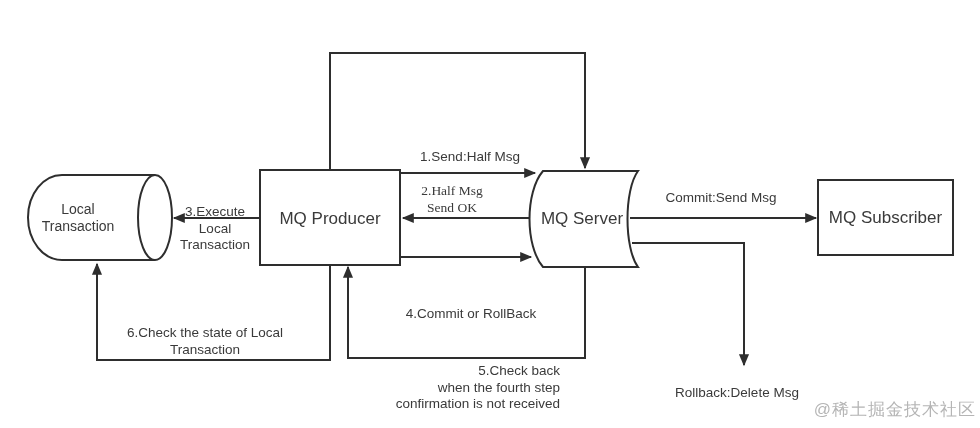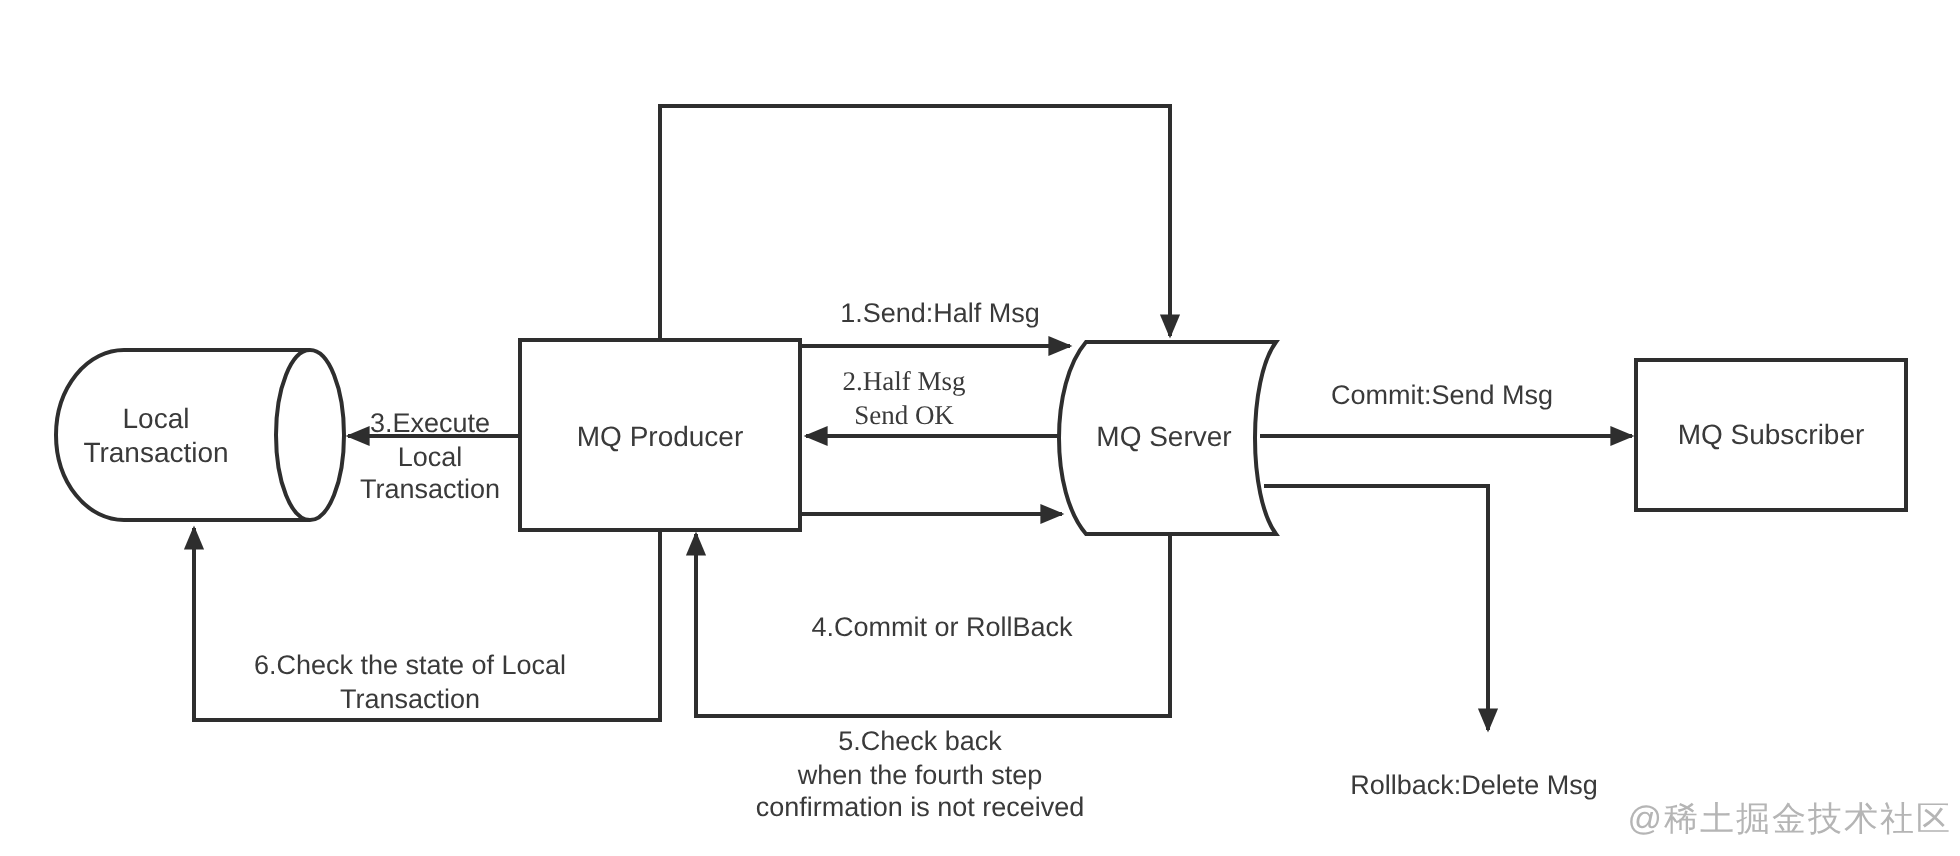--- a/index.html
+++ b/index.html
@@ -10,21 +10,21 @@
     color:var(--text,#3a3a3a);
   }
   .stage svg { position:absolute; left:0; top:0; }
   .shape { fill:#ffffff; stroke:var(--line,#2e2e2e); stroke-width:2; }
   .ln { fill:none; stroke:var(--line,#2e2e2e); stroke-width:2; }
   .ah { fill:var(--line,#2e2e2e); }
   .lbl {
     position:absolute; text-align:center; white-space:pre-line;
     font-size:13.5px; line-height:16.5px;
   }
-  .node-lbl { font-size:14px; line-height:17px; }
+  .node-lbl { font-size:17px; line-height:17px; }
   .cyl-lbl { font-size:14px; line-height:17px; }
   .watermark {
     position:absolute; right:4px; top:398px; font-size:17px;
     color:var(--watermark,#b5b5b5); letter-spacing:1px;text-align:center;
   }
 </style>
 </head>
 <body>
 
 <div class="stage">
@@ -80,21 +80,21 @@
 
   <div class="lbl" style="left:392px; top:183px; width:120px;font-family:Liberation Serif, serif;">2.Half Msg
 Send OK</div>
 
   <div class="lbl" style="left:160px; top:180px; width:110px;margin-top:24px;">3.Execute
 Local
 Transaction</div>
 
   <div class="lbl" style="left:381px; top:270px; width:180px;margin-top:36px;">4.Commit or RollBack</div>
 
-  <div class="lbl" style="left:340px; top:363px; width:240px;">5.Check back
+  <div class="lbl" style="left:320px; top:363px; width:240px;text-align:right;">5.Check back
 when the fourth step
 confirmation is not received</div>
 
   <div class="lbl" style="left:90px; top:325px; width:230px;">6.Check the state of Local
 Transaction</div>
 
   <div class="lbl" style="left:641px; top:190px; width:160px;">Commit:Send Msg</div>
 
   <div class="lbl" style="left:647px; top:385px; width:180px;">Rollback:Delete Msg</div>
 

